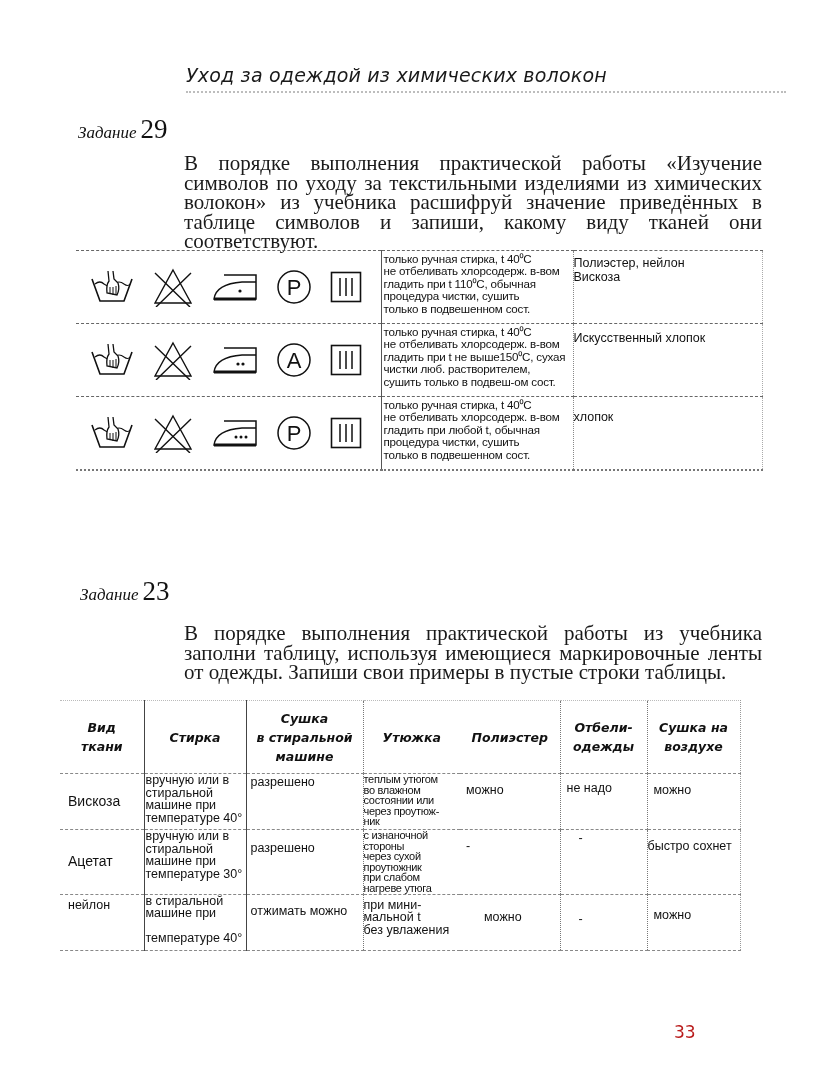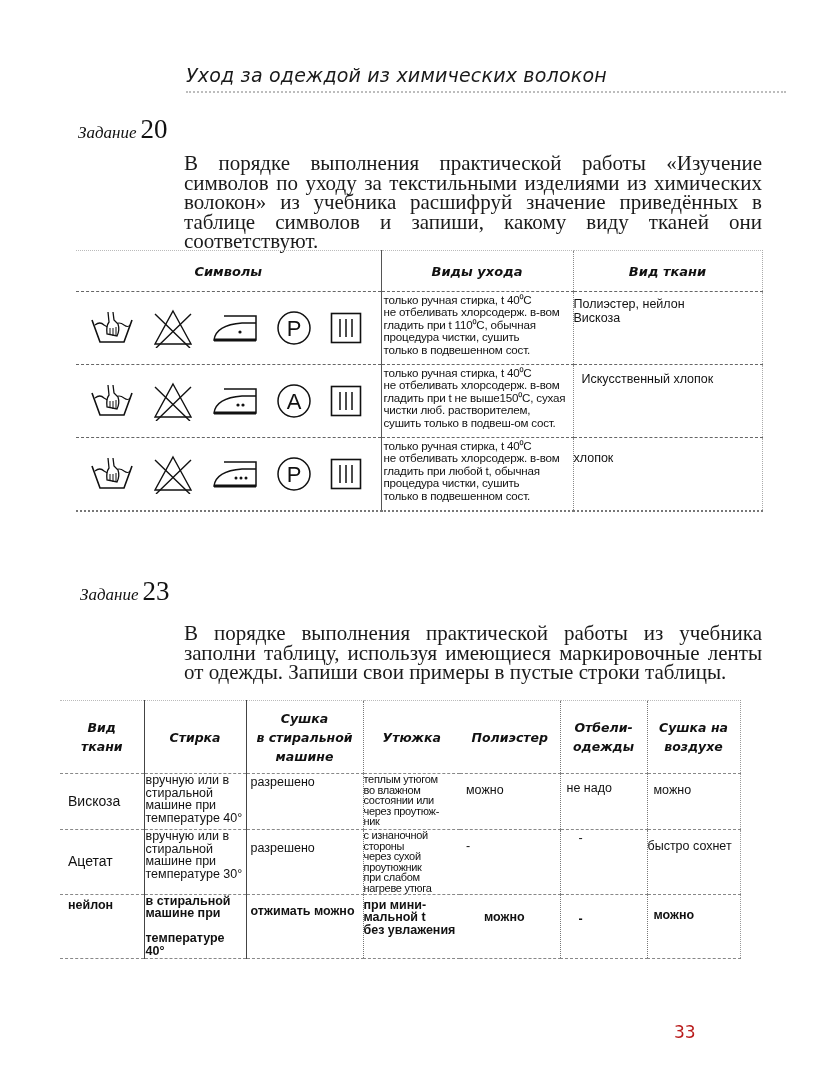--- a/index.html
+++ b/index.html
@@ -68,36 +68,31 @@
     font-family: "DejaVu Sans", sans-serif; font-size: 17px; color: #b91c1c;
   }
 </style>
 </head>
 <body>
 
 <div class="page-header">Уход за одеждой из химических волокон</div>
 <div class="header-rule"></div>
 
 <div class="task-title" style="left:78px; top:114px;">
-  <span class="word">Задание</span><span class="num">20</span>
+  <span class="word">Задание</span><span class="num">29</span>
 </div>
 <div class="task-text" style="top:154px;">В порядке выполнения практической работы «Изучение символов по уходу за текстильными изделиями из химических волокон» из учебника расшифруй значение приведённых в таблице символов и запиши, какому виду тканей они соответствуют.</div>
 
 <table class="tbl t22">
   <colgroup>
       <col style="width:305px">
       <col style="width:192px">
       <col style="width:189px">
     </colgroup>
   <tbody>
-      <tr>
-    <th class="c-sym">Символы</th>
-    <th class="c-care">Виды ухода</th>
-    <th class="c-fab">Вид ткани</th>
-  </tr>
 
   <tr class="row">
     <td class="c-sym">
       <div class="symbols">
         <svg width="44" height="36" viewBox="0 0 44 36">
               <path d="M2 10 L10 32 L34 32 L42 10" fill="none" stroke="#111" stroke-width="1.6"></path>
               <path d="M5 15 Q10 11 14 15 Q19 19 24 15 Q29 11 34 15 Q38 18 40 15" fill="none" stroke="#111" stroke-width="1.2"></path>
               <path d="M18 2 L19 12 Q16 16 17 24 L27 26 Q30 20 28 14 L24 10 L23 2" fill="#fff" stroke="#111" stroke-width="1.3"></path>
               <path d="M20 18 L20 25 M23 18 L23 26 M26 17 L26 25" stroke="#111" stroke-width="1"></path>
             </svg>
@@ -163,21 +158,21 @@
       </div>
     </td>
     <td class="c-care">
           <div class="care-text">только ручная стирка, t 40⁰C
 не отбеливать хлорсодерж. в-вом
 гладить при t не выше150⁰C, сухая
 чистки люб. растворителем,
 сушить только в подвеш-ом сост.</div>
         </td>
     <td class="c-fab">
-          <div class="fab-text" style="padding-top:8px;margin-left:8px;"> Искусственный хлопок</div>
+          <div class="fab-text" style="padding-top:8px;"> Искусственный хлопок</div>
         </td>
   </tr>
 
   <tr class="row">
     <td class="c-sym">
       <div class="symbols">
         <svg width="44" height="36" viewBox="0 0 44 36">
               <path d="M2 10 L10 32 L34 32 L42 10" fill="none" stroke="#111" stroke-width="1.6"></path>
               <path d="M5 15 Q10 11 14 15 Q19 19 24 15 Q29 11 34 15 Q38 18 40 15" fill="none" stroke="#111" stroke-width="1.2"></path>
               <path d="M18 2 L19 12 Q16 16 17 24 L27 26 Q30 20 28 14 L24 10 L23 2" fill="#fff" stroke="#111" stroke-width="1.3"></path>
@@ -279,21 +274,21 @@
 через сухой
 проутюжник
 при слабом
 нагреве утюга</td>
     <td class="mid">-</td>
     <td class="bl mid" style="padding-top:2px;padding-left:18px;">-</td>
     <td class="bl br mid" style="padding-left:0;">быстро сохнет</td>
   </tr>
 
 
-  <tr style="height:56px;font-weight:bold;">
+  <tr style="height:56px;">
     <td class="fab small" style="padding-left:8px;">нейлон</td>
     <td class="blsolid wash">в стиральной
 машине при
 
 температуре 40°</td>
     <td class="blsolid" style="padding-left:4px;padding-top:10px;">отжимать можно</td>
     <td class="bl" style="padding-top:4px;">при мини-
 мальной t
 без увлажения</td>
     <td class="mid" style="padding-top:16px;padding-left:24px;">можно</td>

